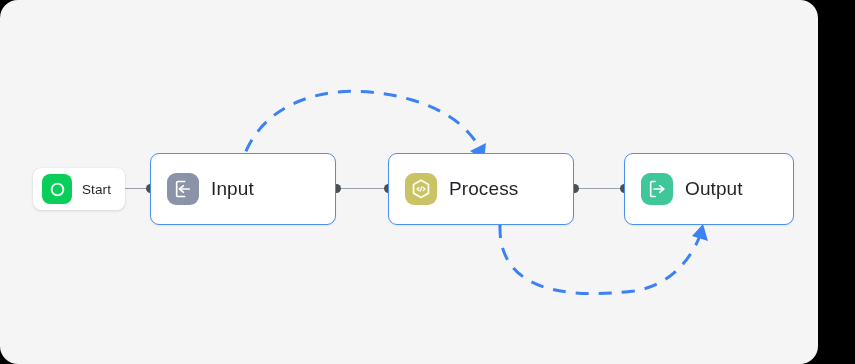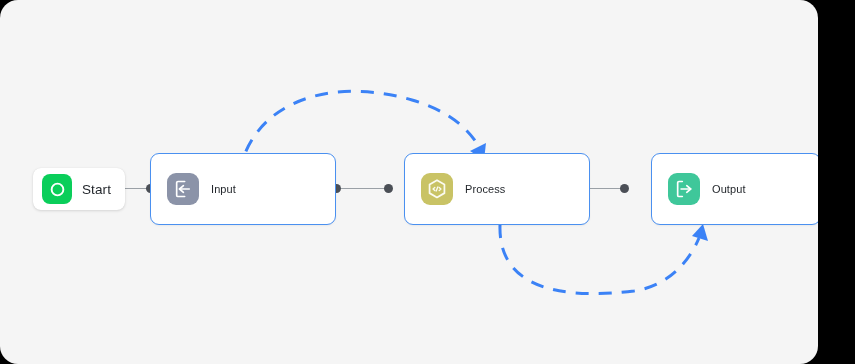--- a/index.html
+++ b/index.html
@@ -58,41 +58,41 @@
 
   .node-flow {
     height: 72px;
     border: 1.6px solid #4a90f0;
     border-radius: 9px;
     padding-left: 16px;
     box-shadow: 0 1px 2px rgba(0,0,0,0.05);
   }
 
   .node-input   { left: 150px; top: 153px; width: 186px; }
-  .node-process { left: 388px; top: 153px; width: 186px; margin-left: 16px; }
-  .node-output  { left: 624px; top: 153px; width: 170px; margin-left: 27px; }
+  .node-process { left: 388px; top: 153px; width: 186px; }
+  .node-output  { left: 624px; top: 153px; width: 170px; }
 
   
   .icon-tile {
     flex: 0 0 auto;
     display: flex;
     align-items: center;
     justify-content: center;
     border-radius: 8px;
   }
   .tile-sm { width: 30px; height: 30px; }
   .tile-md { width: 32px; height: 32px; border-radius: 9px; }
 
   .tile-start   { background: #0ace5a; }
   .tile-input   { background: #8b93a8; }
   .tile-process { background: #c9c365; }
   .tile-output  { background: #3fc79a; }
 
   .node-label {
-    font-size: 11px;
+    font-size: 19px;
     color: #1f2328;
     margin-left: 12px;
     white-space: nowrap;
     letter-spacing: 0.1px;
   }
   .node-start .node-label { margin-left: 10px; font-size: 13.5px; }
 
   
   .port {
     position: absolute;

